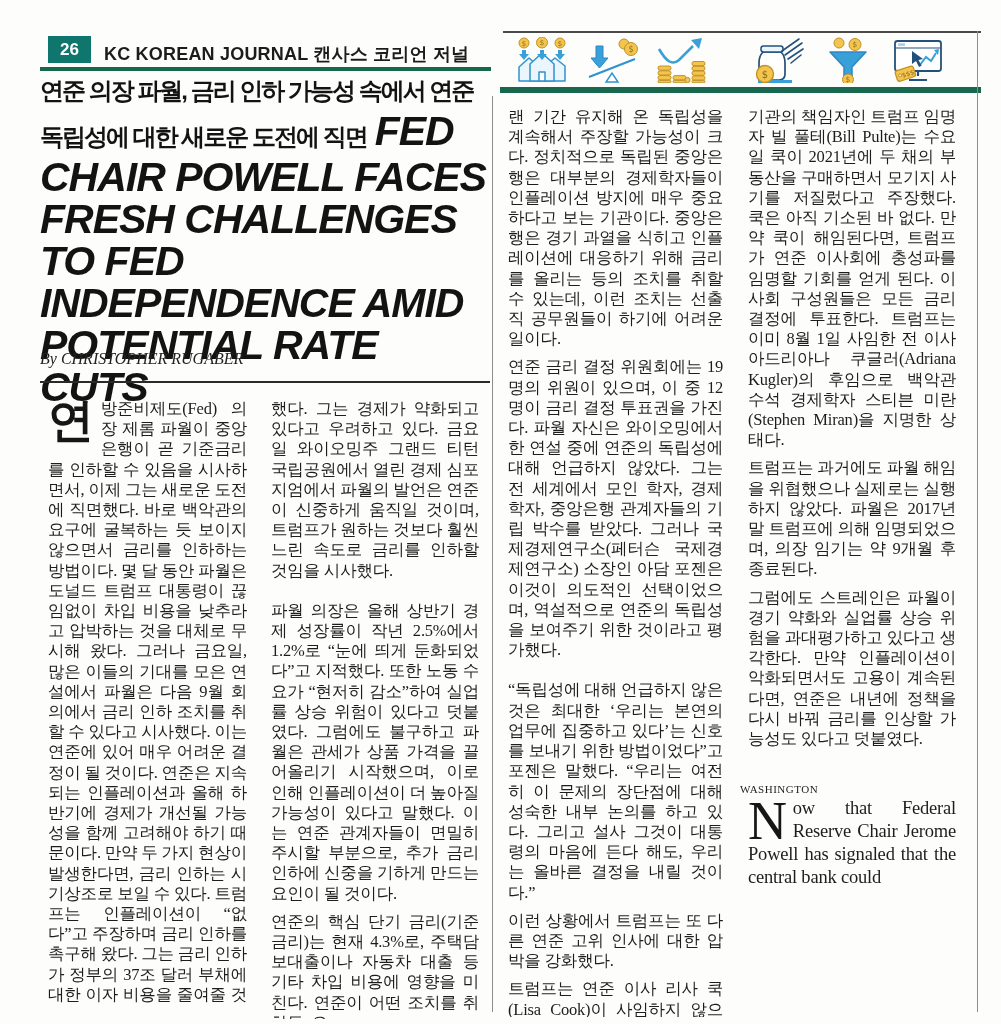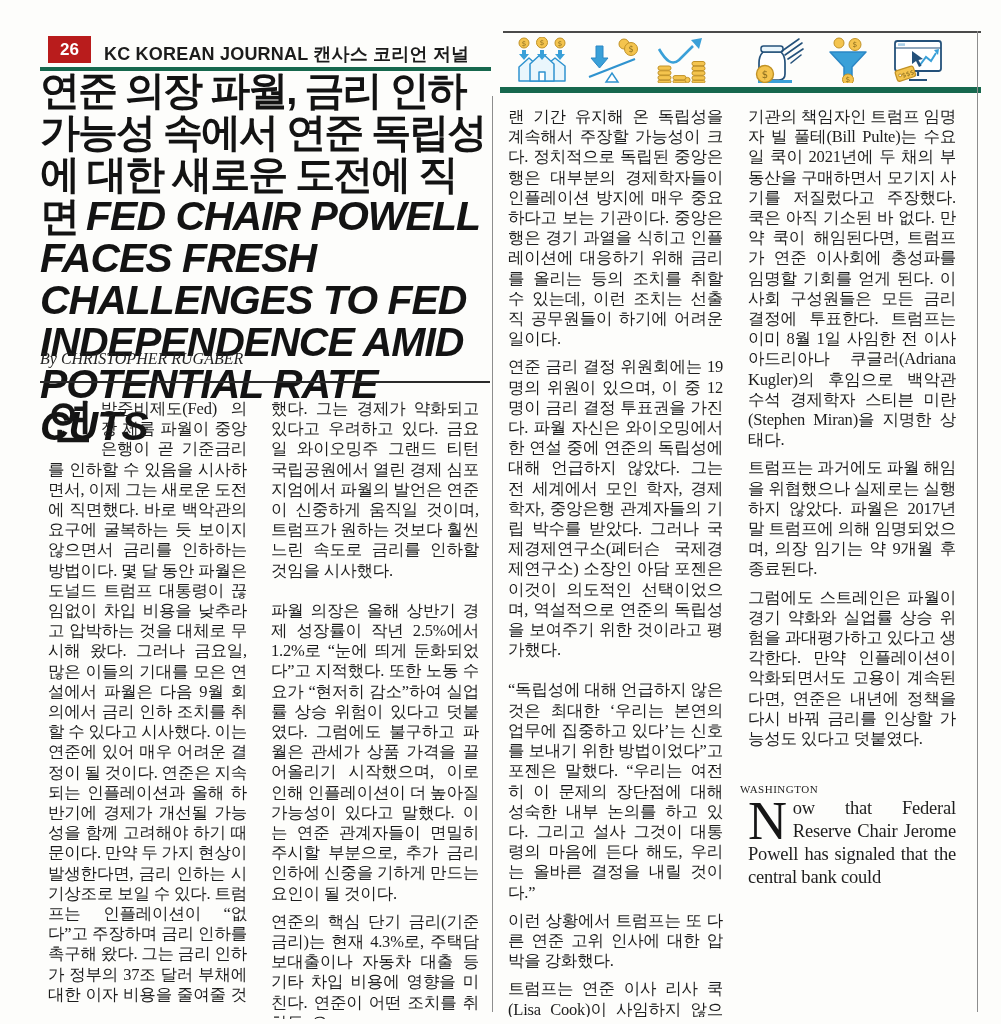--- a/index.html
+++ b/index.html
@@ -1,35 +1,35 @@
 <!DOCTYPE html>
 <html lang="ko"><head>
 <meta charset="utf-8">
 <style>
   html,body{margin:0;padding:0;background:#e8e8e6;}
   .page{position:relative;width:1001px;height:1024px;margin:0 auto;background:#fdfdfb;
         font-family:"Liberation Serif","DejaVu Serif",serif;overflow:hidden;}
 
   
   .top-rule{position:absolute;left:503px;top:31px;width:478px;height:2px;background:#4a4a4a;}
-  .pagenum{position:absolute;left:48px;top:36px;width:43px;height:27px;background:#b91c1c;color:#fff;
+  .pagenum{position:absolute;left:48px;top:36px;width:43px;height:27px;background:#0f766e;color:#fff;
            font-family:"Liberation Sans","DejaVu Sans",sans-serif;font-weight:bold;font-size:17px;
            line-height:27px;text-align:center;}
   .masthead{position:absolute;left:104px;top:42px;font-family:"Liberation Sans","DejaVu Sans",sans-serif;
             font-weight:bold;font-size:18px;color:#1c1c1c;letter-spacing:.2px;}
   .icons-row{position:absolute;left:516px;top:37px;display:flex;gap:18px;align-items:flex-end;}
   .icons-row .icon{display:block;width:52px;height:46px;}
   .icon.big-gap{margin-left:26px;}
   .rule-left{position:absolute;left:40px;top:67px;width:451px;height:4px;background:#17684e;}
   .rule-right{position:absolute;left:500px;top:87px;width:481px;height:6px;background:#17684e;}
 
   
   .headline{position:absolute;left:40px;top:70px;width:454px;color:#131313;margin:0;}
   .headline .ko{font-family:"Liberation Sans","DejaVu Sans",sans-serif;font-weight:bold;
-                font-size:40px;line-height:40px;letter-spacing:-2px;}
+                font-size:24px;line-height:40px;letter-spacing:-2px;}
   .headline .en{font-family:"Liberation Sans","DejaVu Sans",sans-serif;font-weight:bold;font-style:italic;
                 font-size:41px;line-height:40px;letter-spacing:-1px;}
   .byline{position:absolute;left:40px;top:350px;font-size:16px;color:#222;font-style:italic;}
   .byline-rule{position:absolute;left:40px;top:381px;width:450px;height:2px;background:#2a2a2a;}
 
   
   .vdivider{position:absolute;left:492px;top:96px;width:1px;height:916px;background:#8d8d8d;}
   .right-rule{position:absolute;left:977px;top:31px;width:1px;height:981px;background:#8d8d8d;}
 
   

